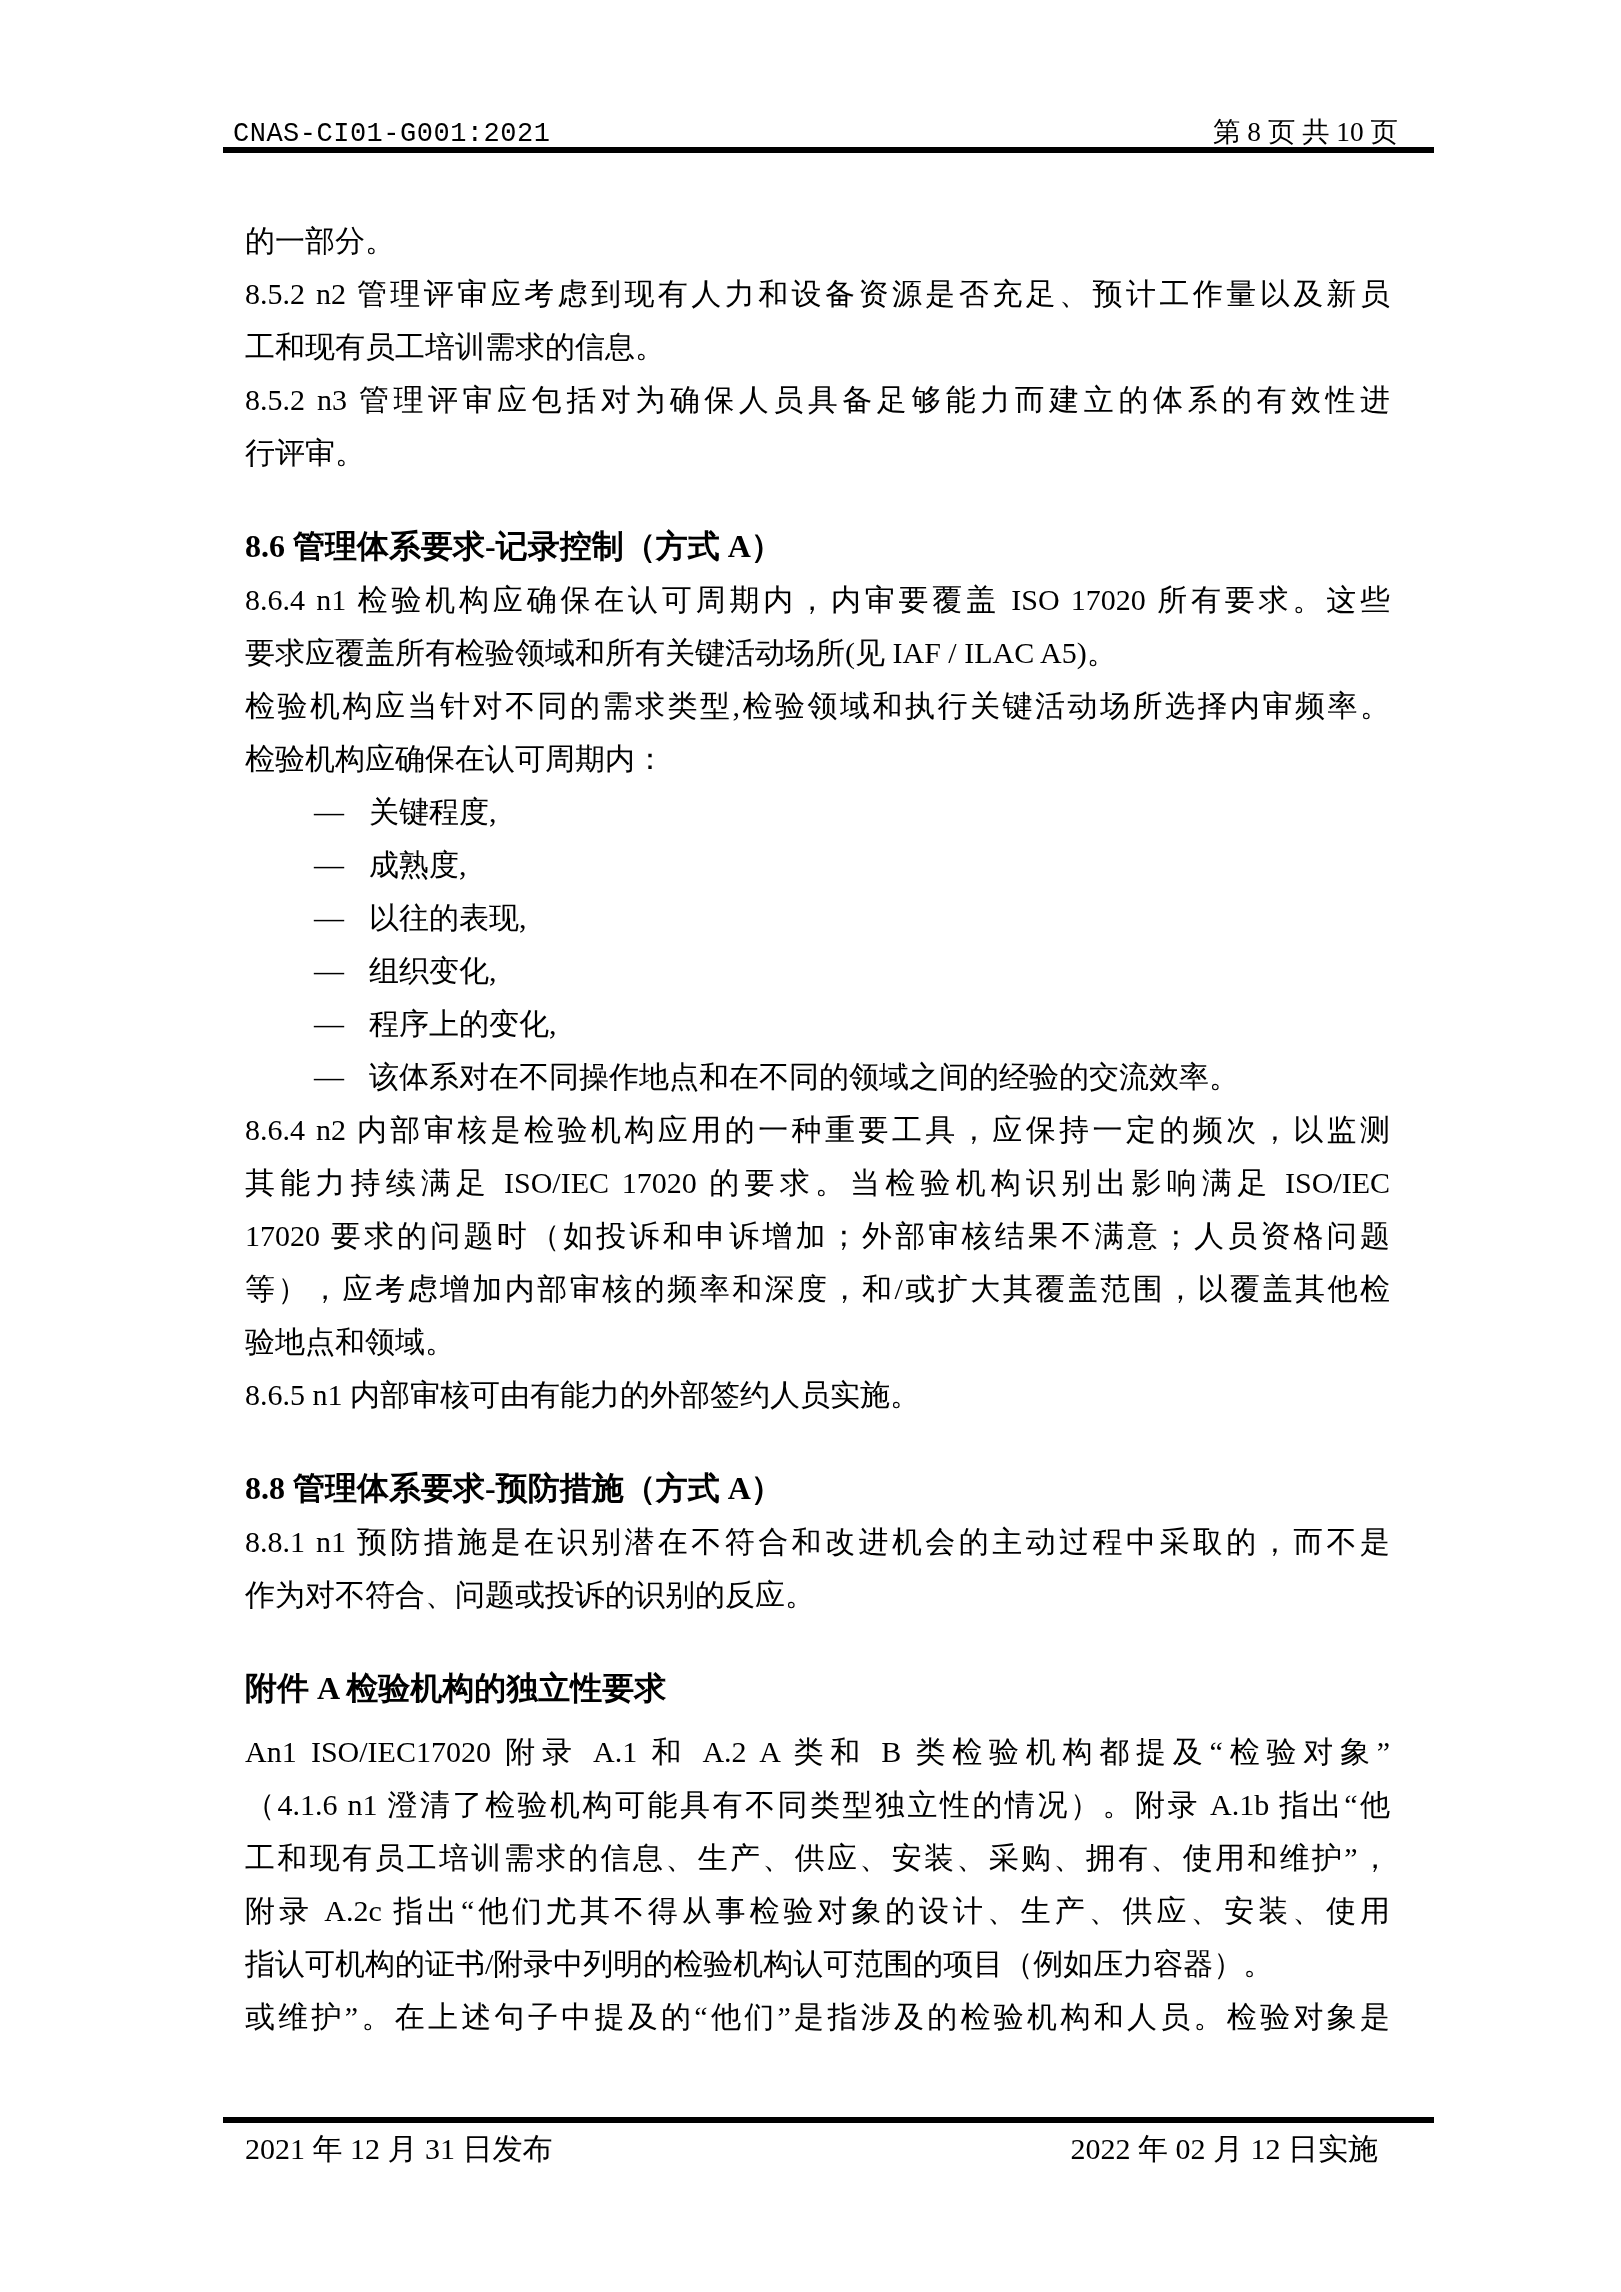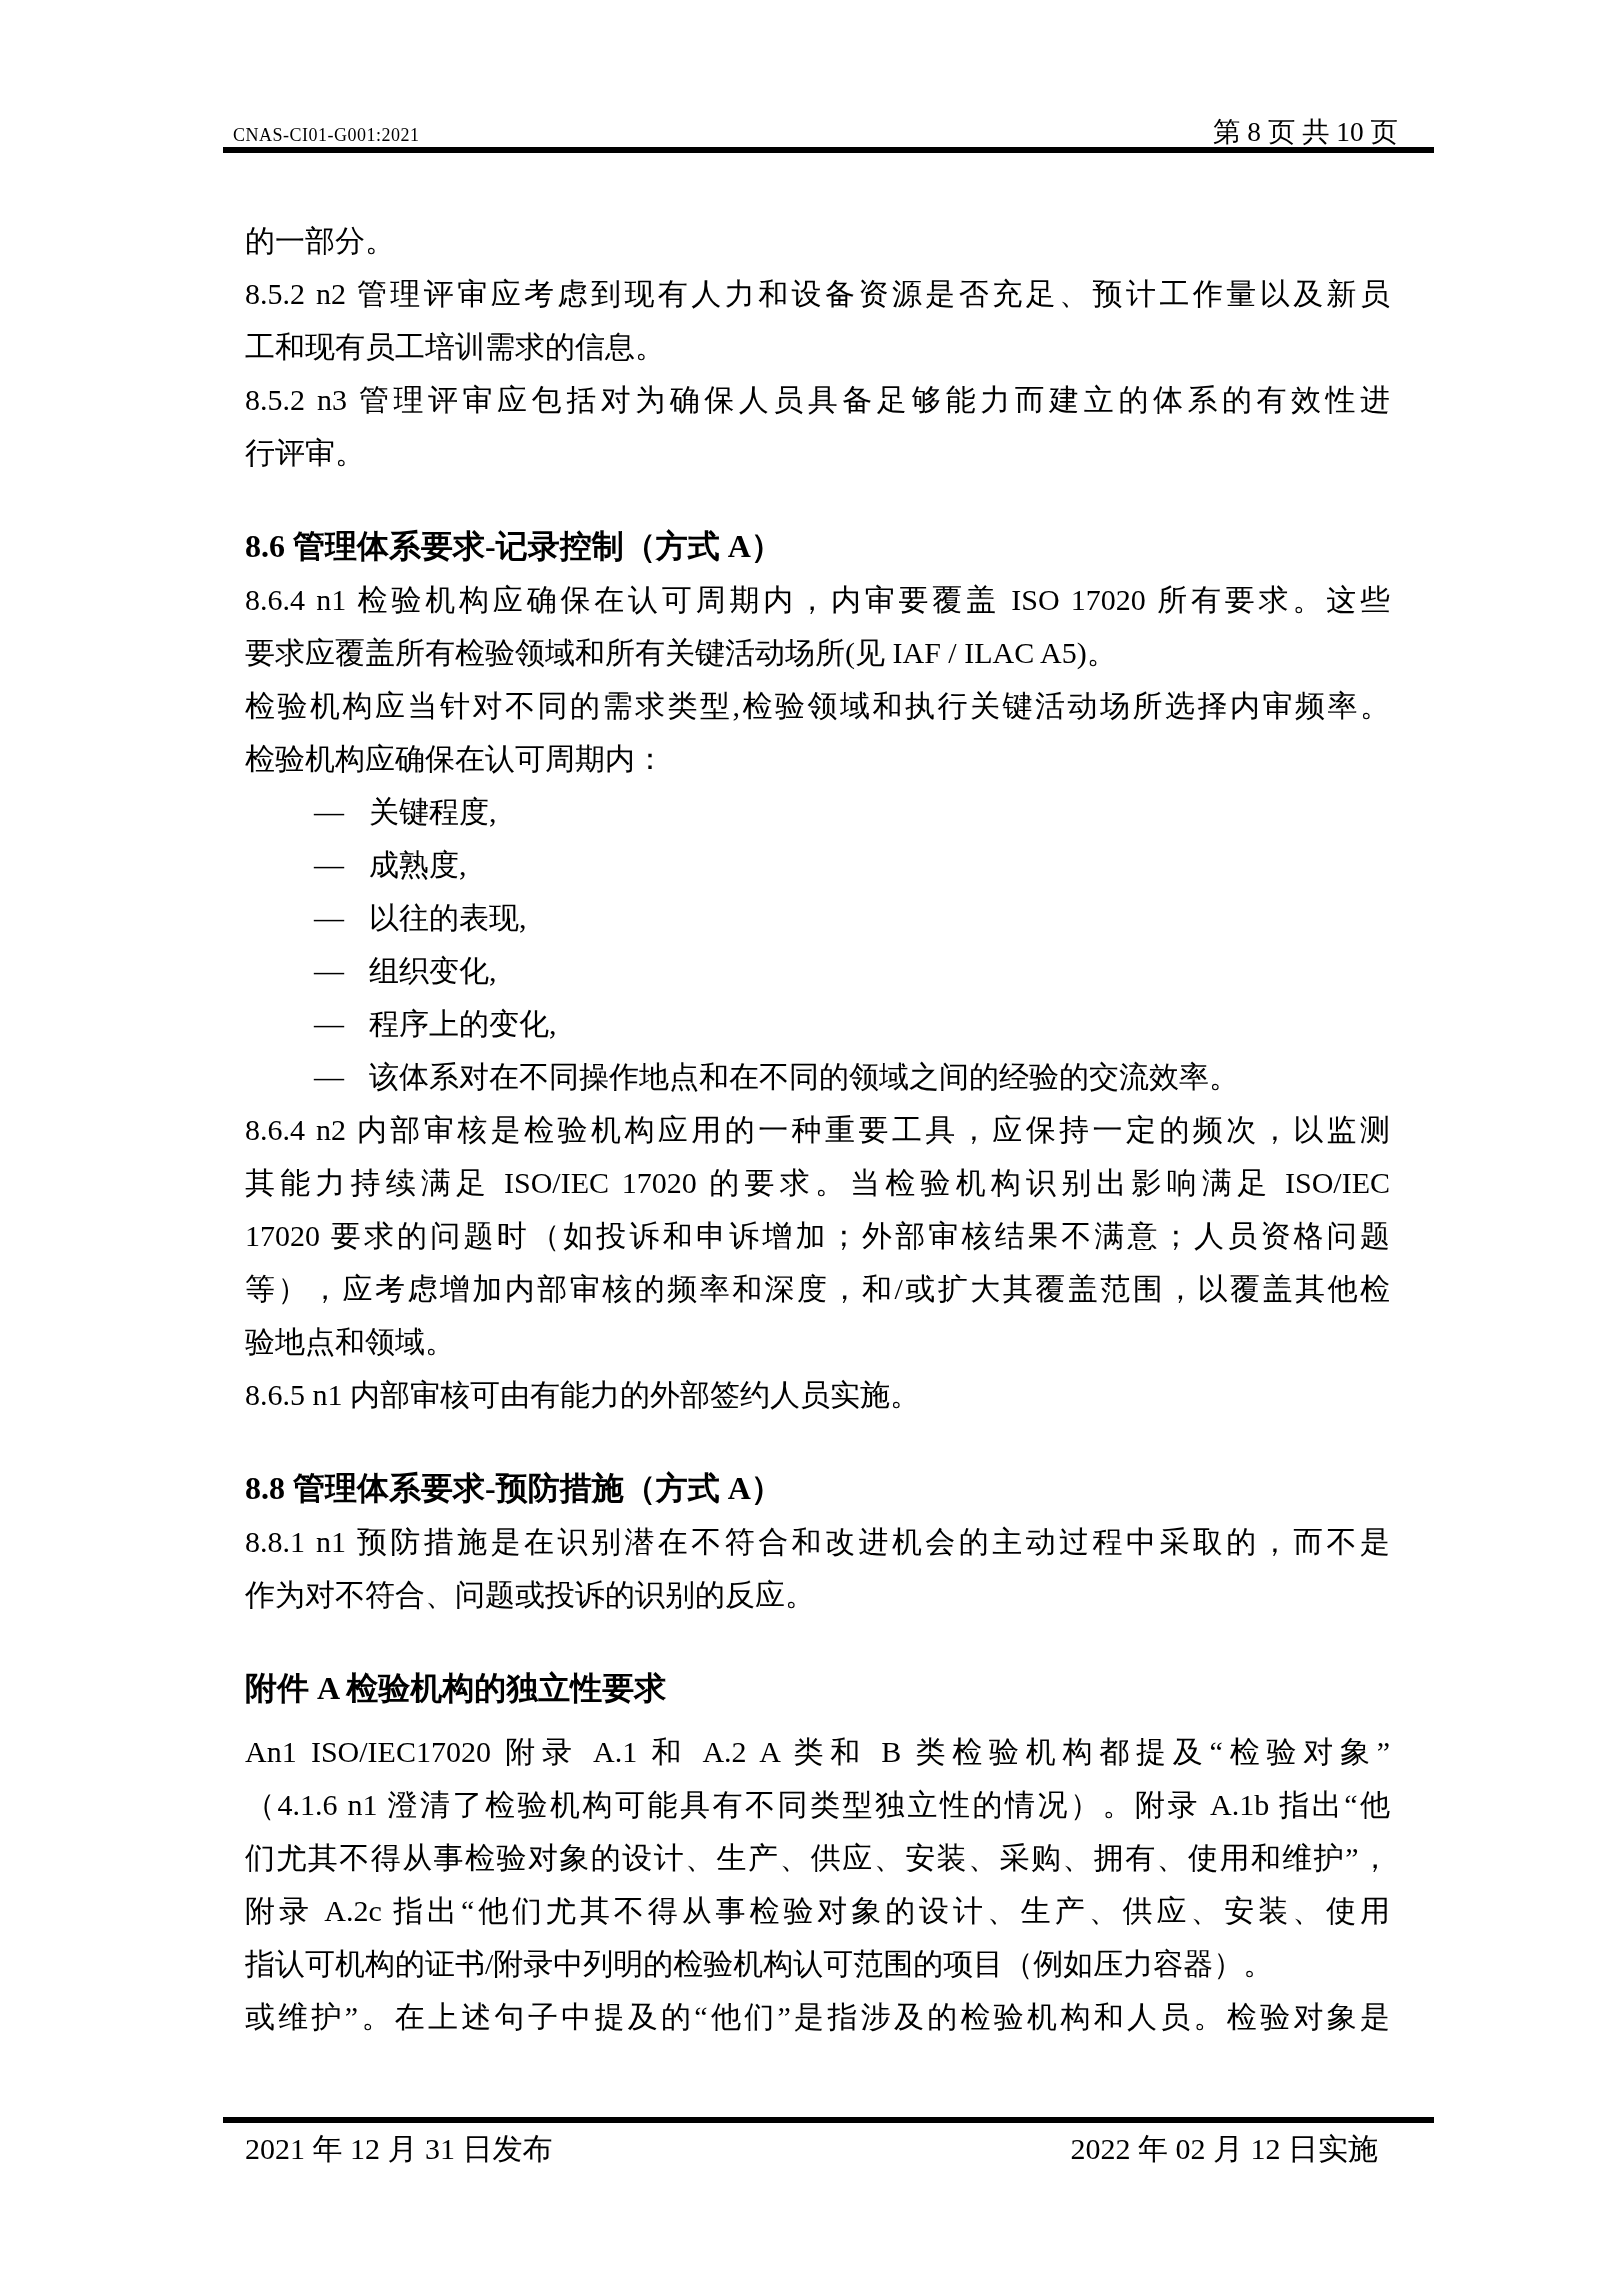--- a/index.html
+++ b/index.html
@@ -10,22 +10,22 @@
     color:#000000;
     font-family:"Liberation Serif","DejaVu Serif",serif;
     overflow:hidden;
   }
   
   .header-row {
     position:absolute; top:114px; left:233px; right:223px;
     display:flex; justify-content:space-between; align-items:baseline;
   }
   .doc-number {
-    font-family:Liberation Serif, serif;
-    font-size:18px; letter-spacing:0.5px;
+    font-family:Liberation Mono, monospace;
+    font-size:27px; letter-spacing:0.5px;
   }
   .page-indicator { font-size:27.4px; }
   .rule {
     position:absolute; left:223px; width:1211px; height:5.9px;
     background:#000000;
   }
   .header-rule { top:147px; }
   .footer-rule { top:2117px; }
   
   .doc-body {
@@ -87,21 +87,21 @@
       <div class="line">8.6.5 n1 内部审核可由有能力的外部签约人员实施。</div>
       <div class="spacer"></div>
       <div class="heading">8.8 管理体系要求-预防措施（方式 A）</div>
       <div class="line just">8.8.1 n1 预防措施是在识别潜在不符合和改进机会的主动过程中采取的，而不是</div>
       <div class="line">作为对不符合、问题或投诉的识别的反应。</div>
       <div class="spacer"></div>
       <div class="heading">附件 A 检验机构的独立性要求</div>
       <div class="spacer sm"></div>
       <div class="line just">An1 ISO/IEC17020 附录 A.1 和 A.2 A 类和 B 类检验机构都提及“检验对象”</div>
       <div class="line just">（4.1.6 n1 澄清了检验机构可能具有不同类型独立性的情况）。附录 A.1b 指出“他</div>
-      <div class="line just">们尤其不得从事检验对象的设计、生产、供应、安装、采购、拥有、使用和维护”，</div>
+      <div class="line just">工和现有员工培训需求的信息、生产、供应、安装、采购、拥有、使用和维护”，</div>
       <div class="line just">附录 A.2c 指出“他们尤其不得从事检验对象的设计、生产、供应、安装、使用</div>
       <div class="line">指认可机构的证书/附录中列明的检验机构认可范围的项目（例如压力容器）。</div>
       <div class="line just">或维护”。在上述句子中提及的“他们”是指涉及的检验机构和人员。检验对象是</div>
     </div>
 
   <div class="rule footer-rule"></div>
   <div class="footer-row">
     <span>2021 年 12 月 31 日发布</span>
     <span>2022 年 02 月 12 日实施</span>
   </div>

